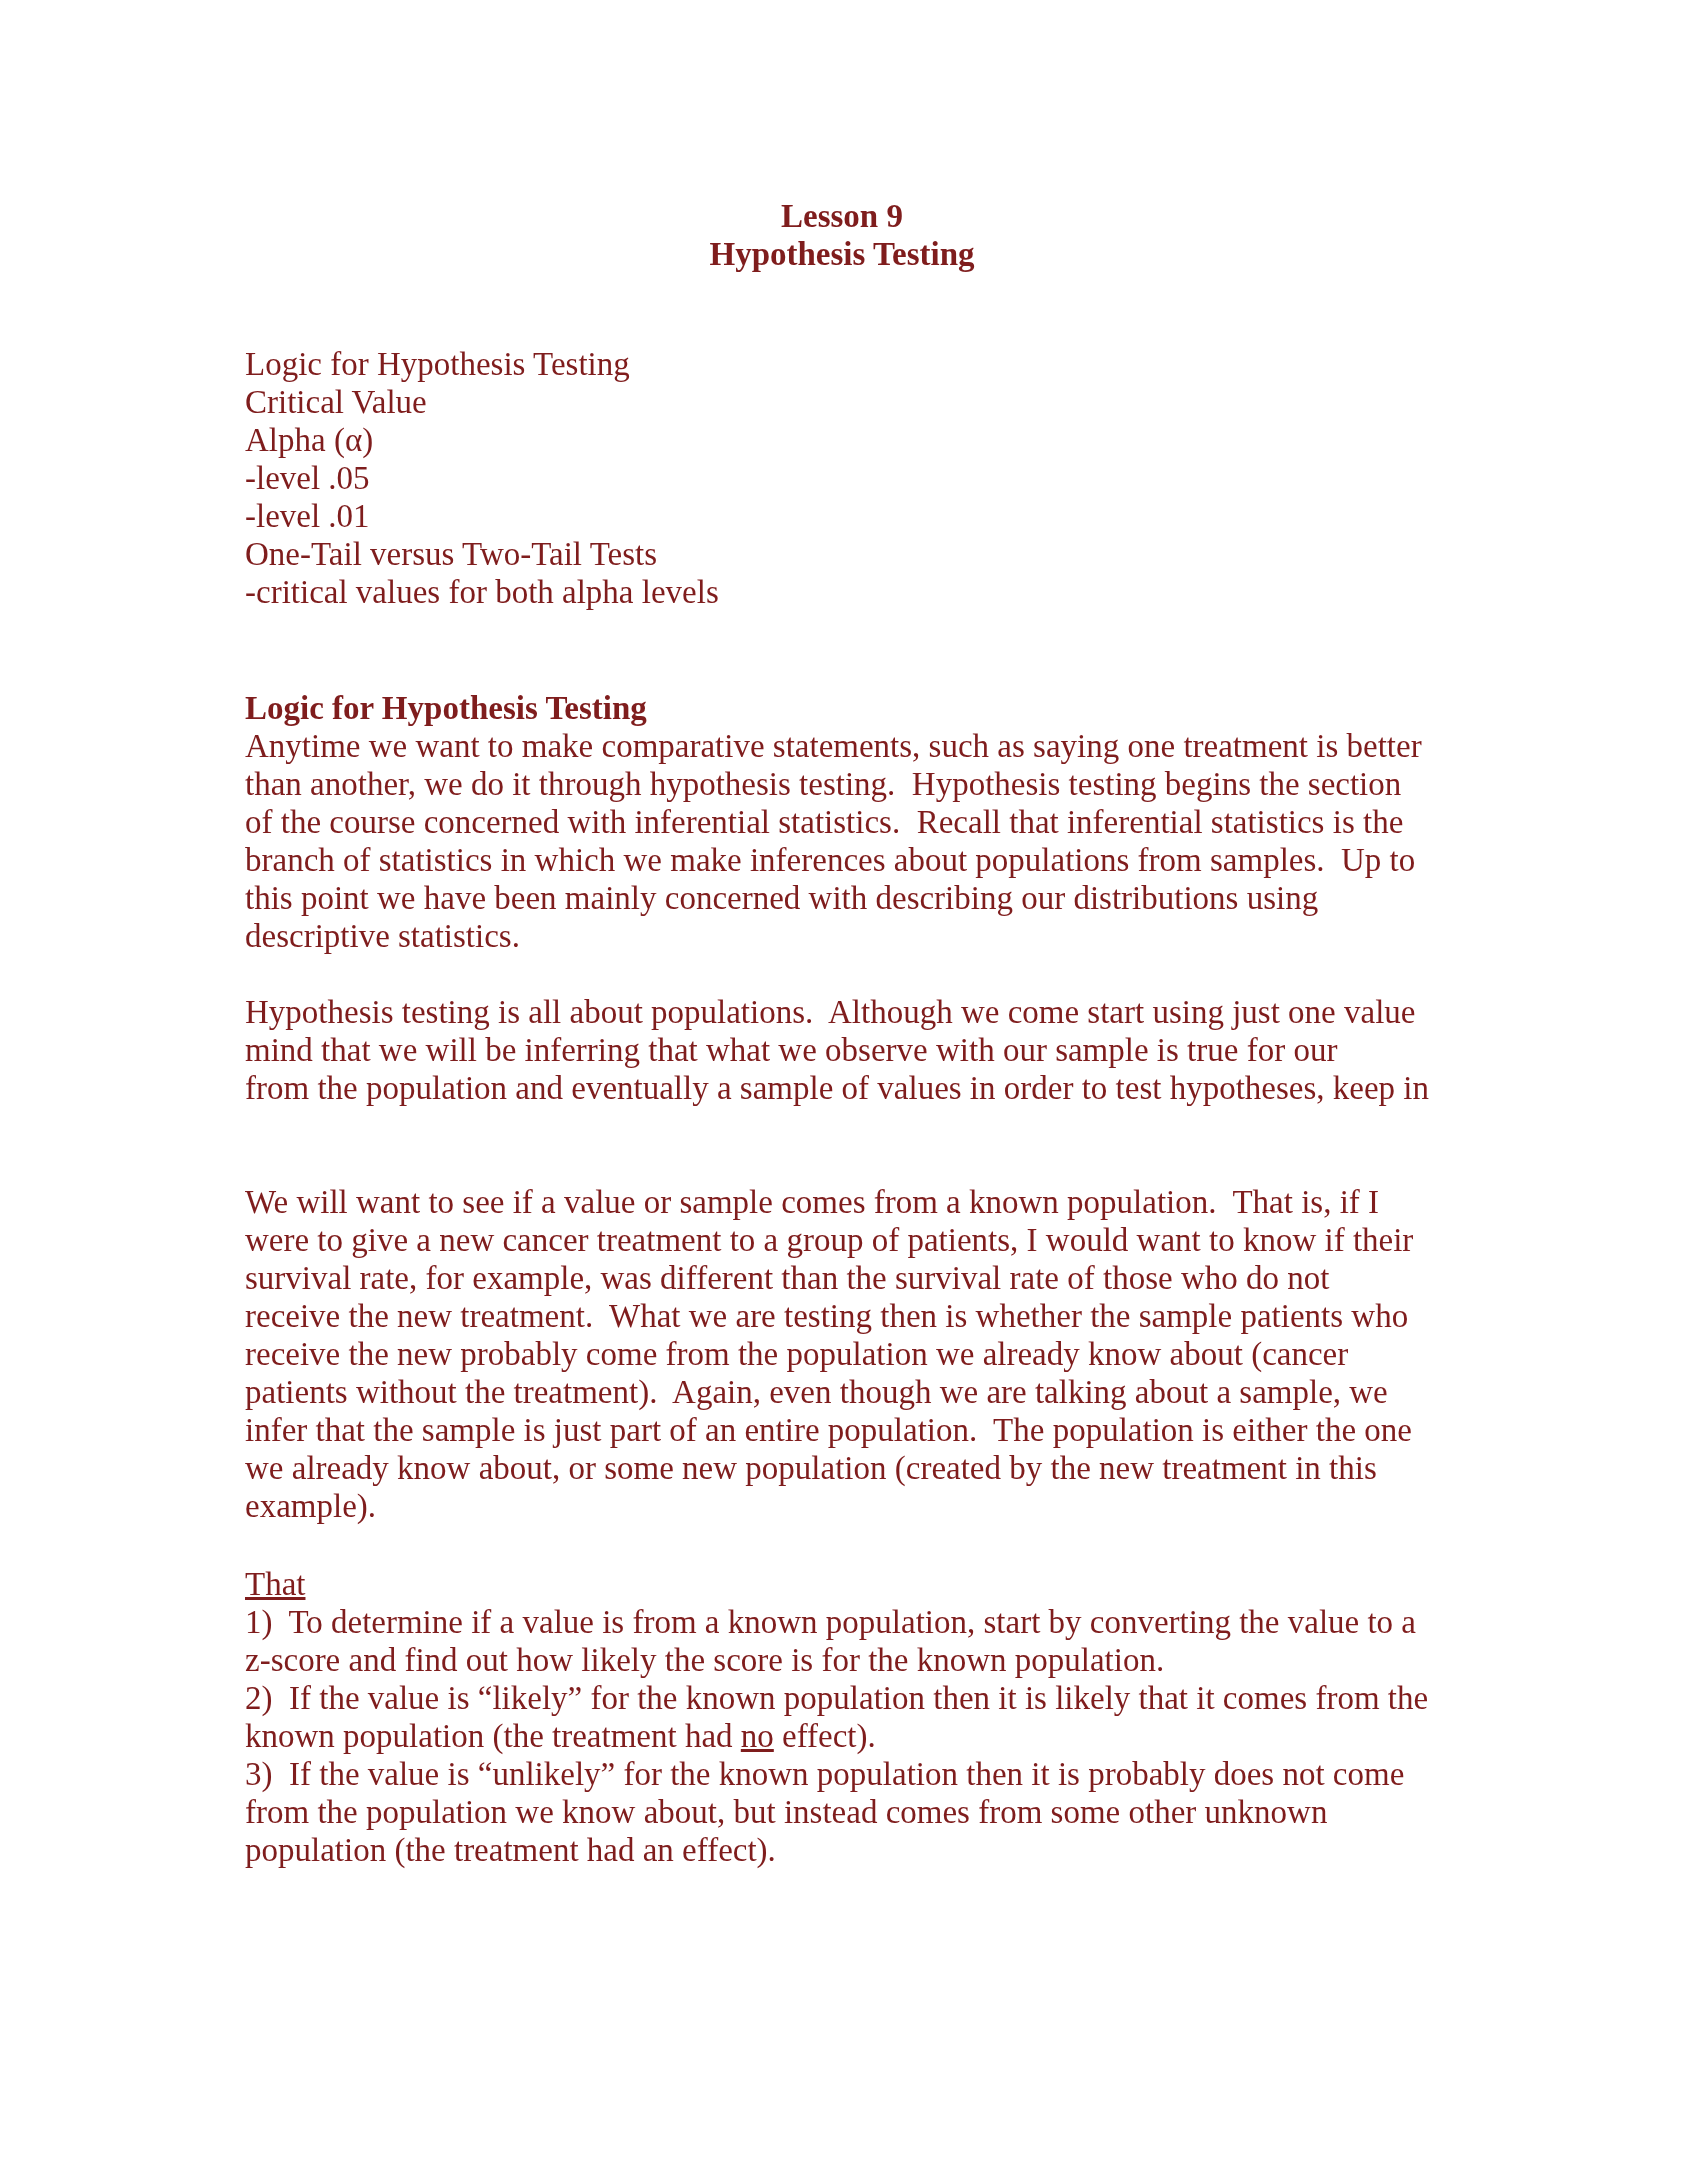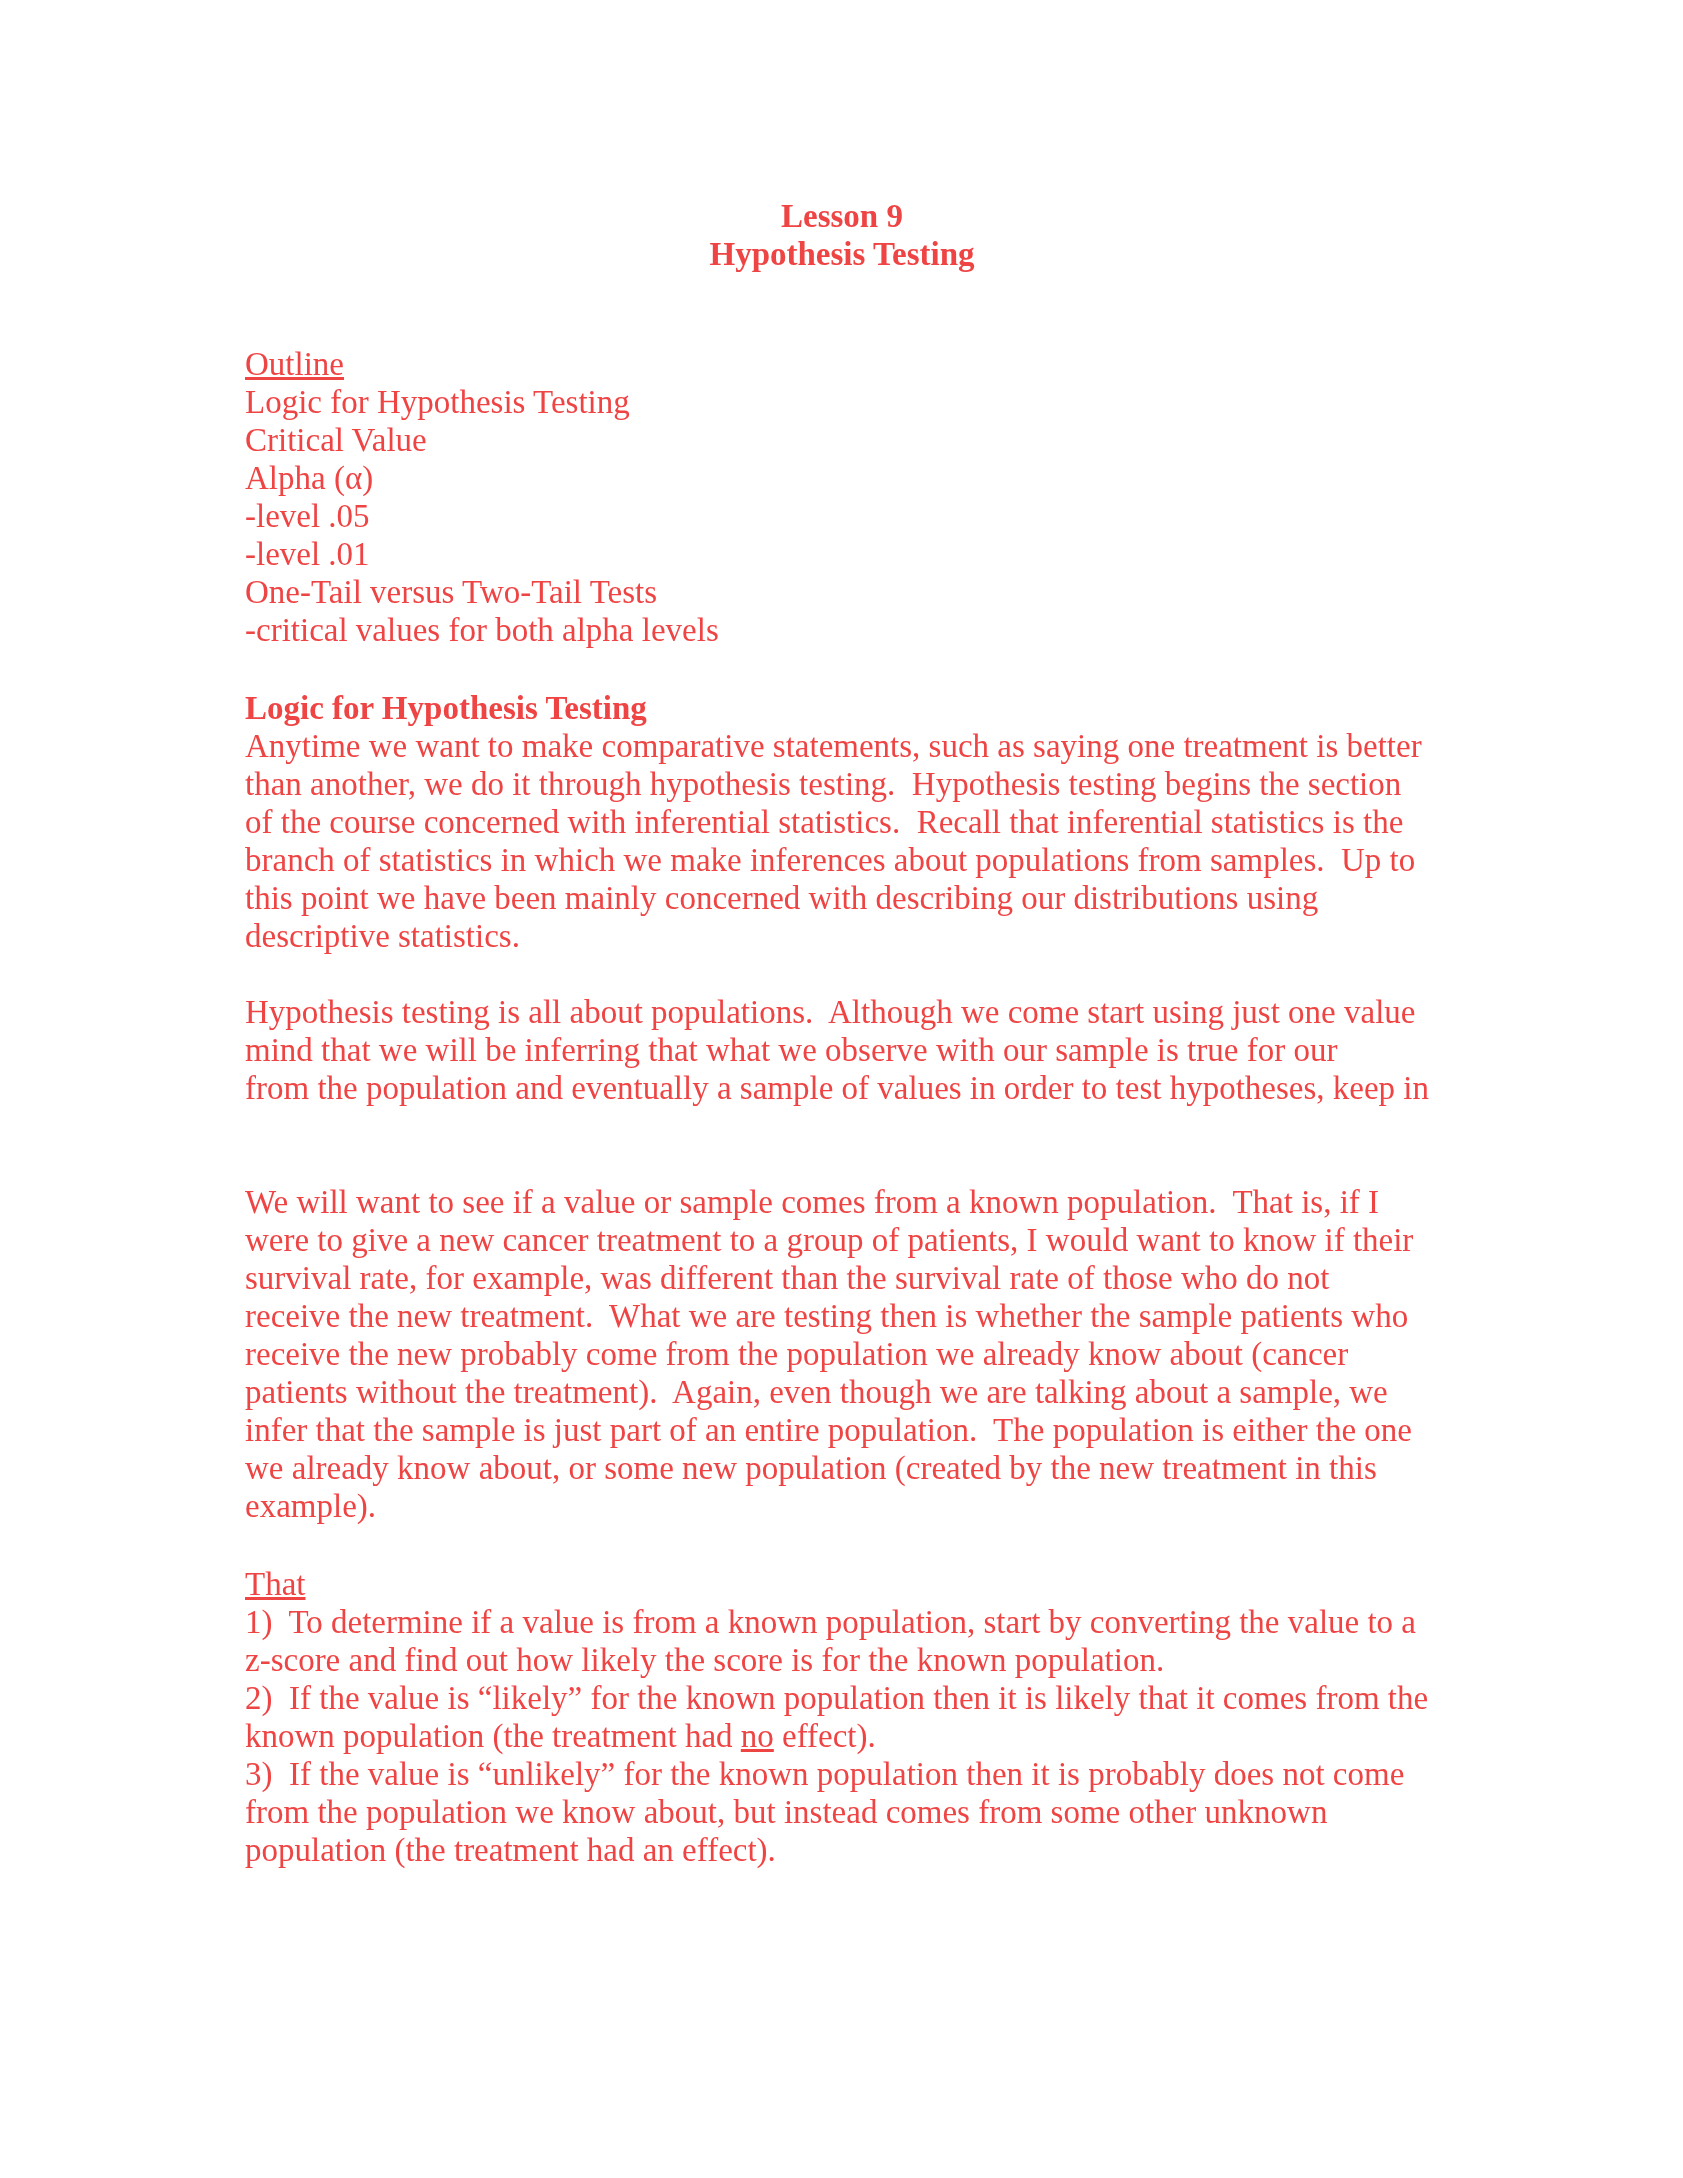--- a/index.html
+++ b/index.html
@@ -1,21 +1,21 @@
 <!DOCTYPE html>
 <html><head>
 <meta charset="utf-8">
 <style>
   html, body { margin: 0; padding: 0; background: #ffffff; }
   .page {
     position: relative;
     width: 1683px;
     height: 2178px;
     background: #ffffff;
-    color: #ef4444;
+    color: #7f1d1d;
     font-family: "Liberation Serif", serif;
     overflow: hidden;
   }
   .line {
     white-space: pre;
     font-size: 33px;
     line-height: 38px;
   }
   .title-block {
     position: absolute;
@@ -39,21 +39,20 @@
 <body>
 
 <div class="page">
 
   <div class="title-block">
     <div class="line">Lesson 9</div>
     <div class="line">Hypothesis Testing</div>
   </div>
 
   <div class="section" id="sec0">
-      <div class="line heading underline">Outline</div>
       <div class="line">Logic for Hypothesis Testing</div>
       <div class="line">Critical Value</div>
       <div class="line">Alpha (α)</div>
       <div class="line">-level .05</div>
       <div class="line">-level .01</div>
       <div class="line">One-Tail versus Two-Tail Tests</div>
       <div class="line">-critical values for both alpha levels</div>
     </div>
   <div class="section" id="sec1">
       <div class="line heading bold">Logic for Hypothesis Testing</div>

